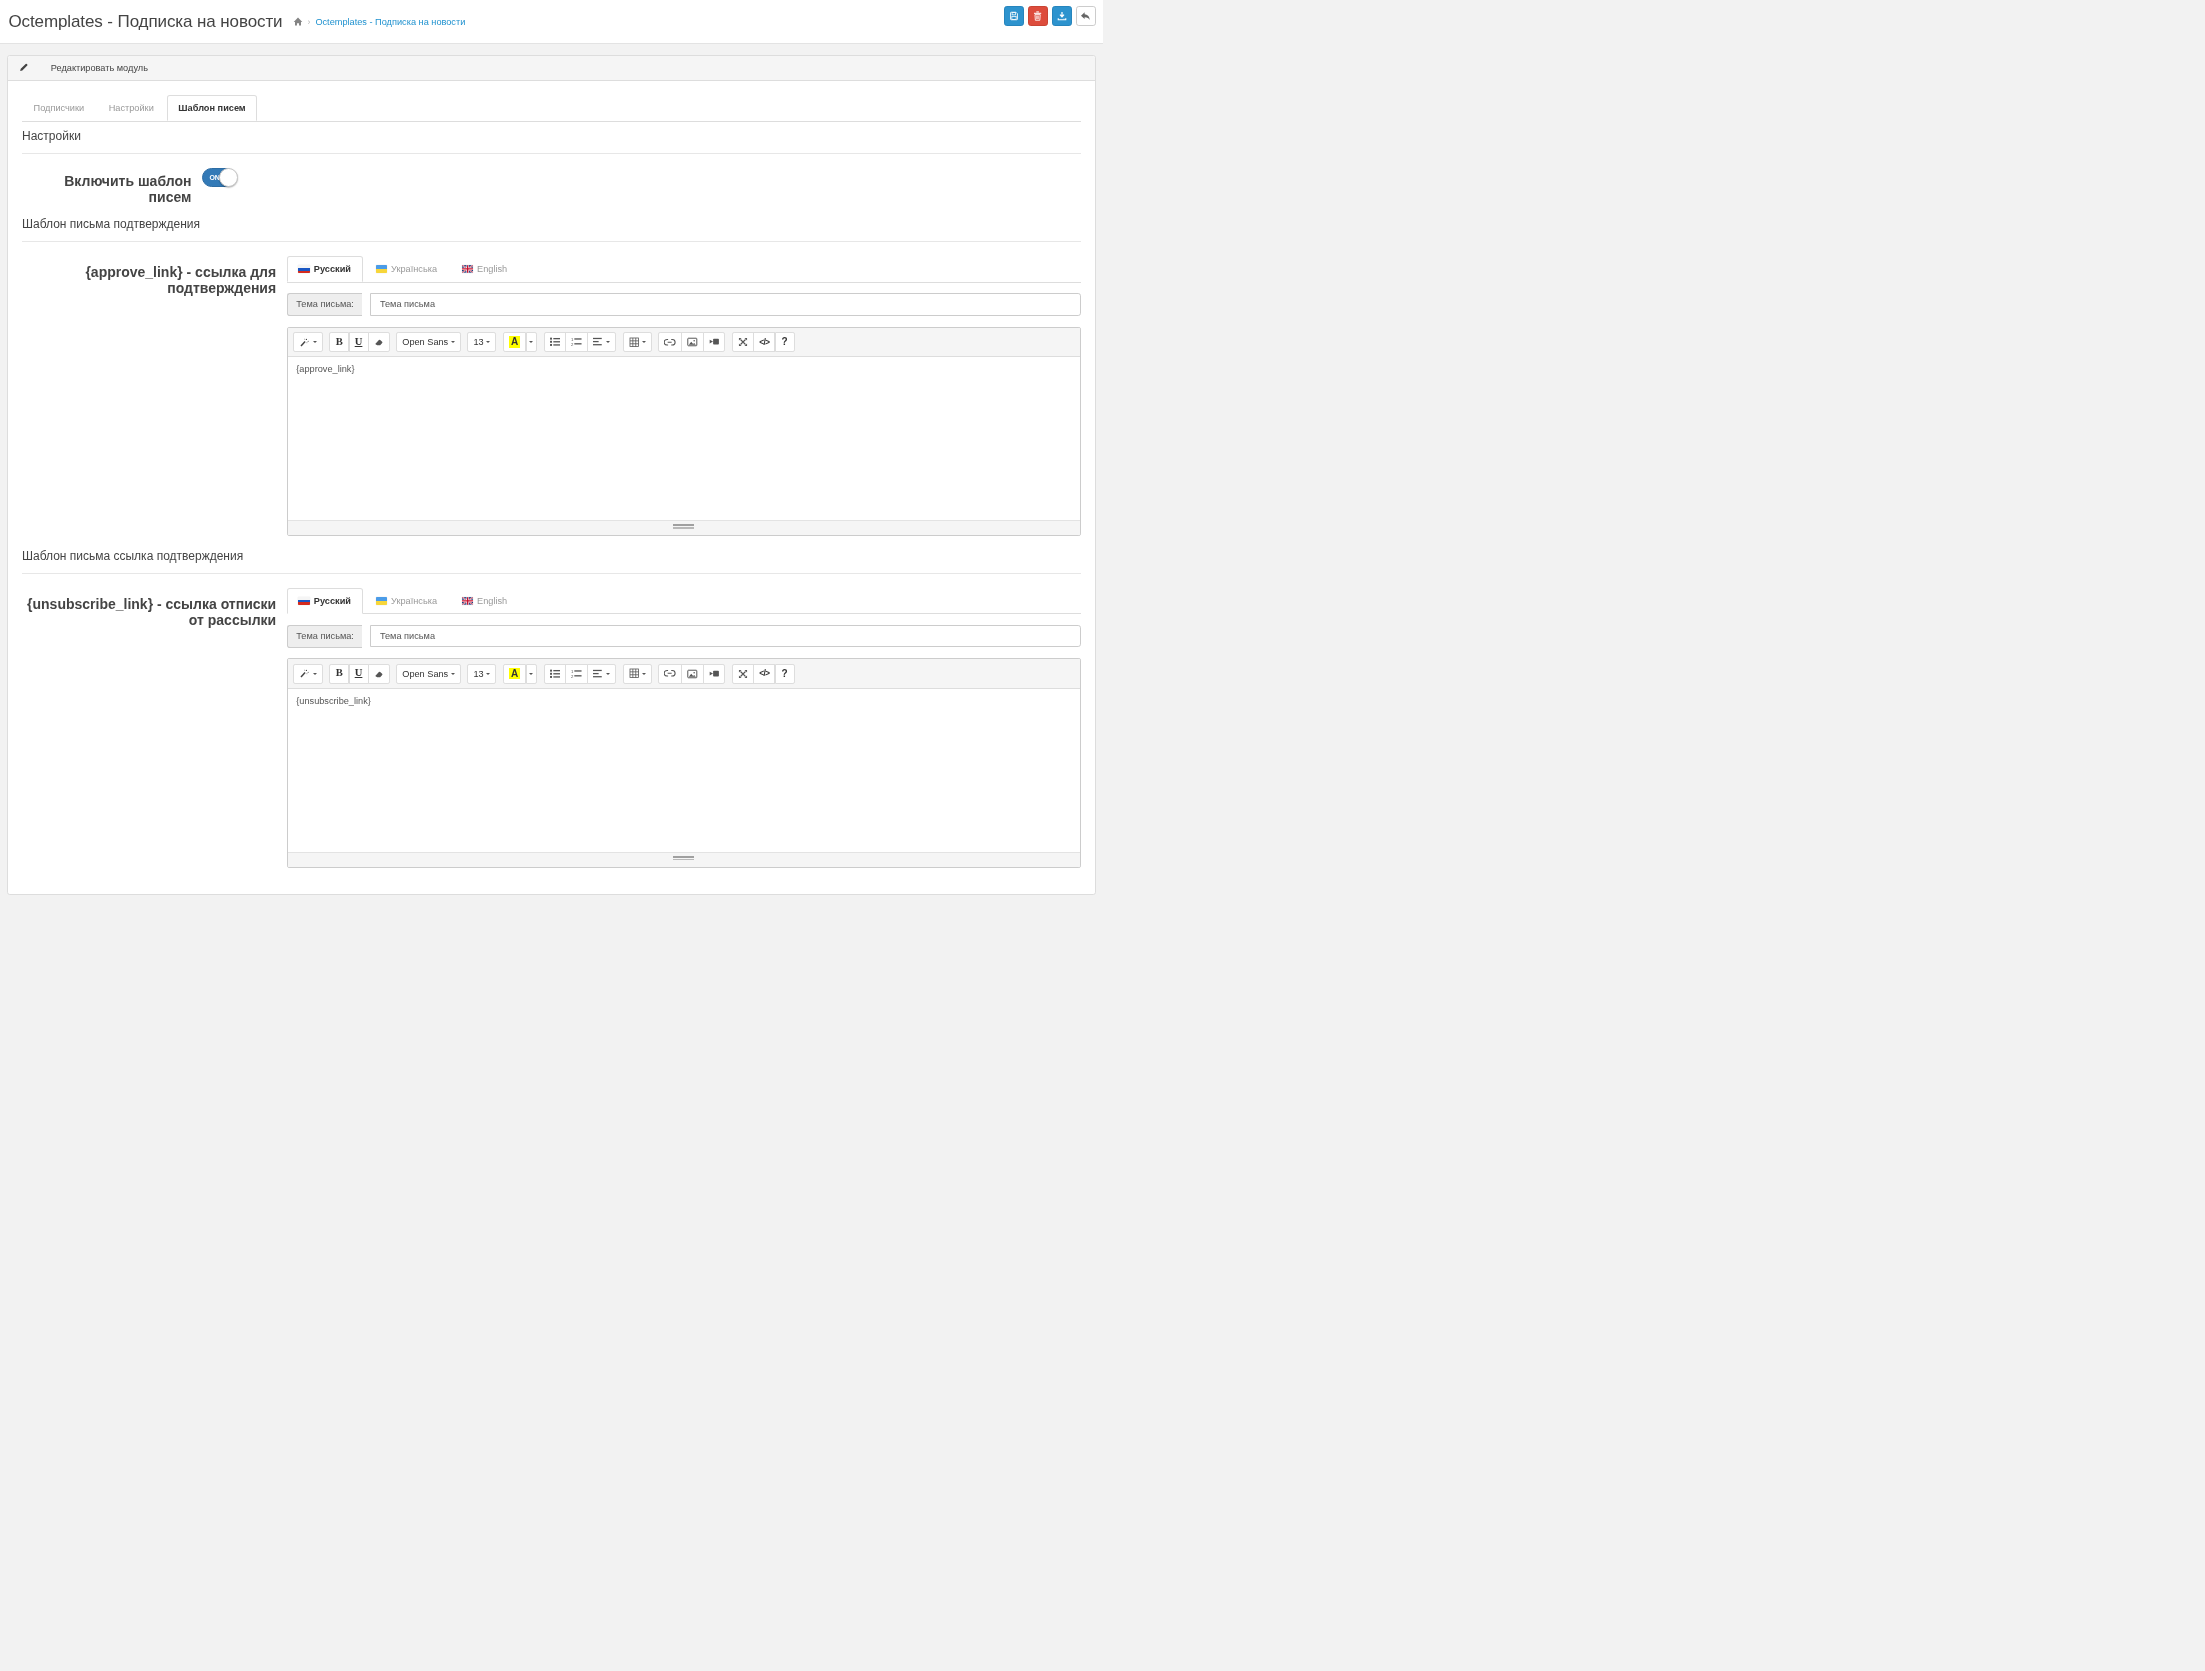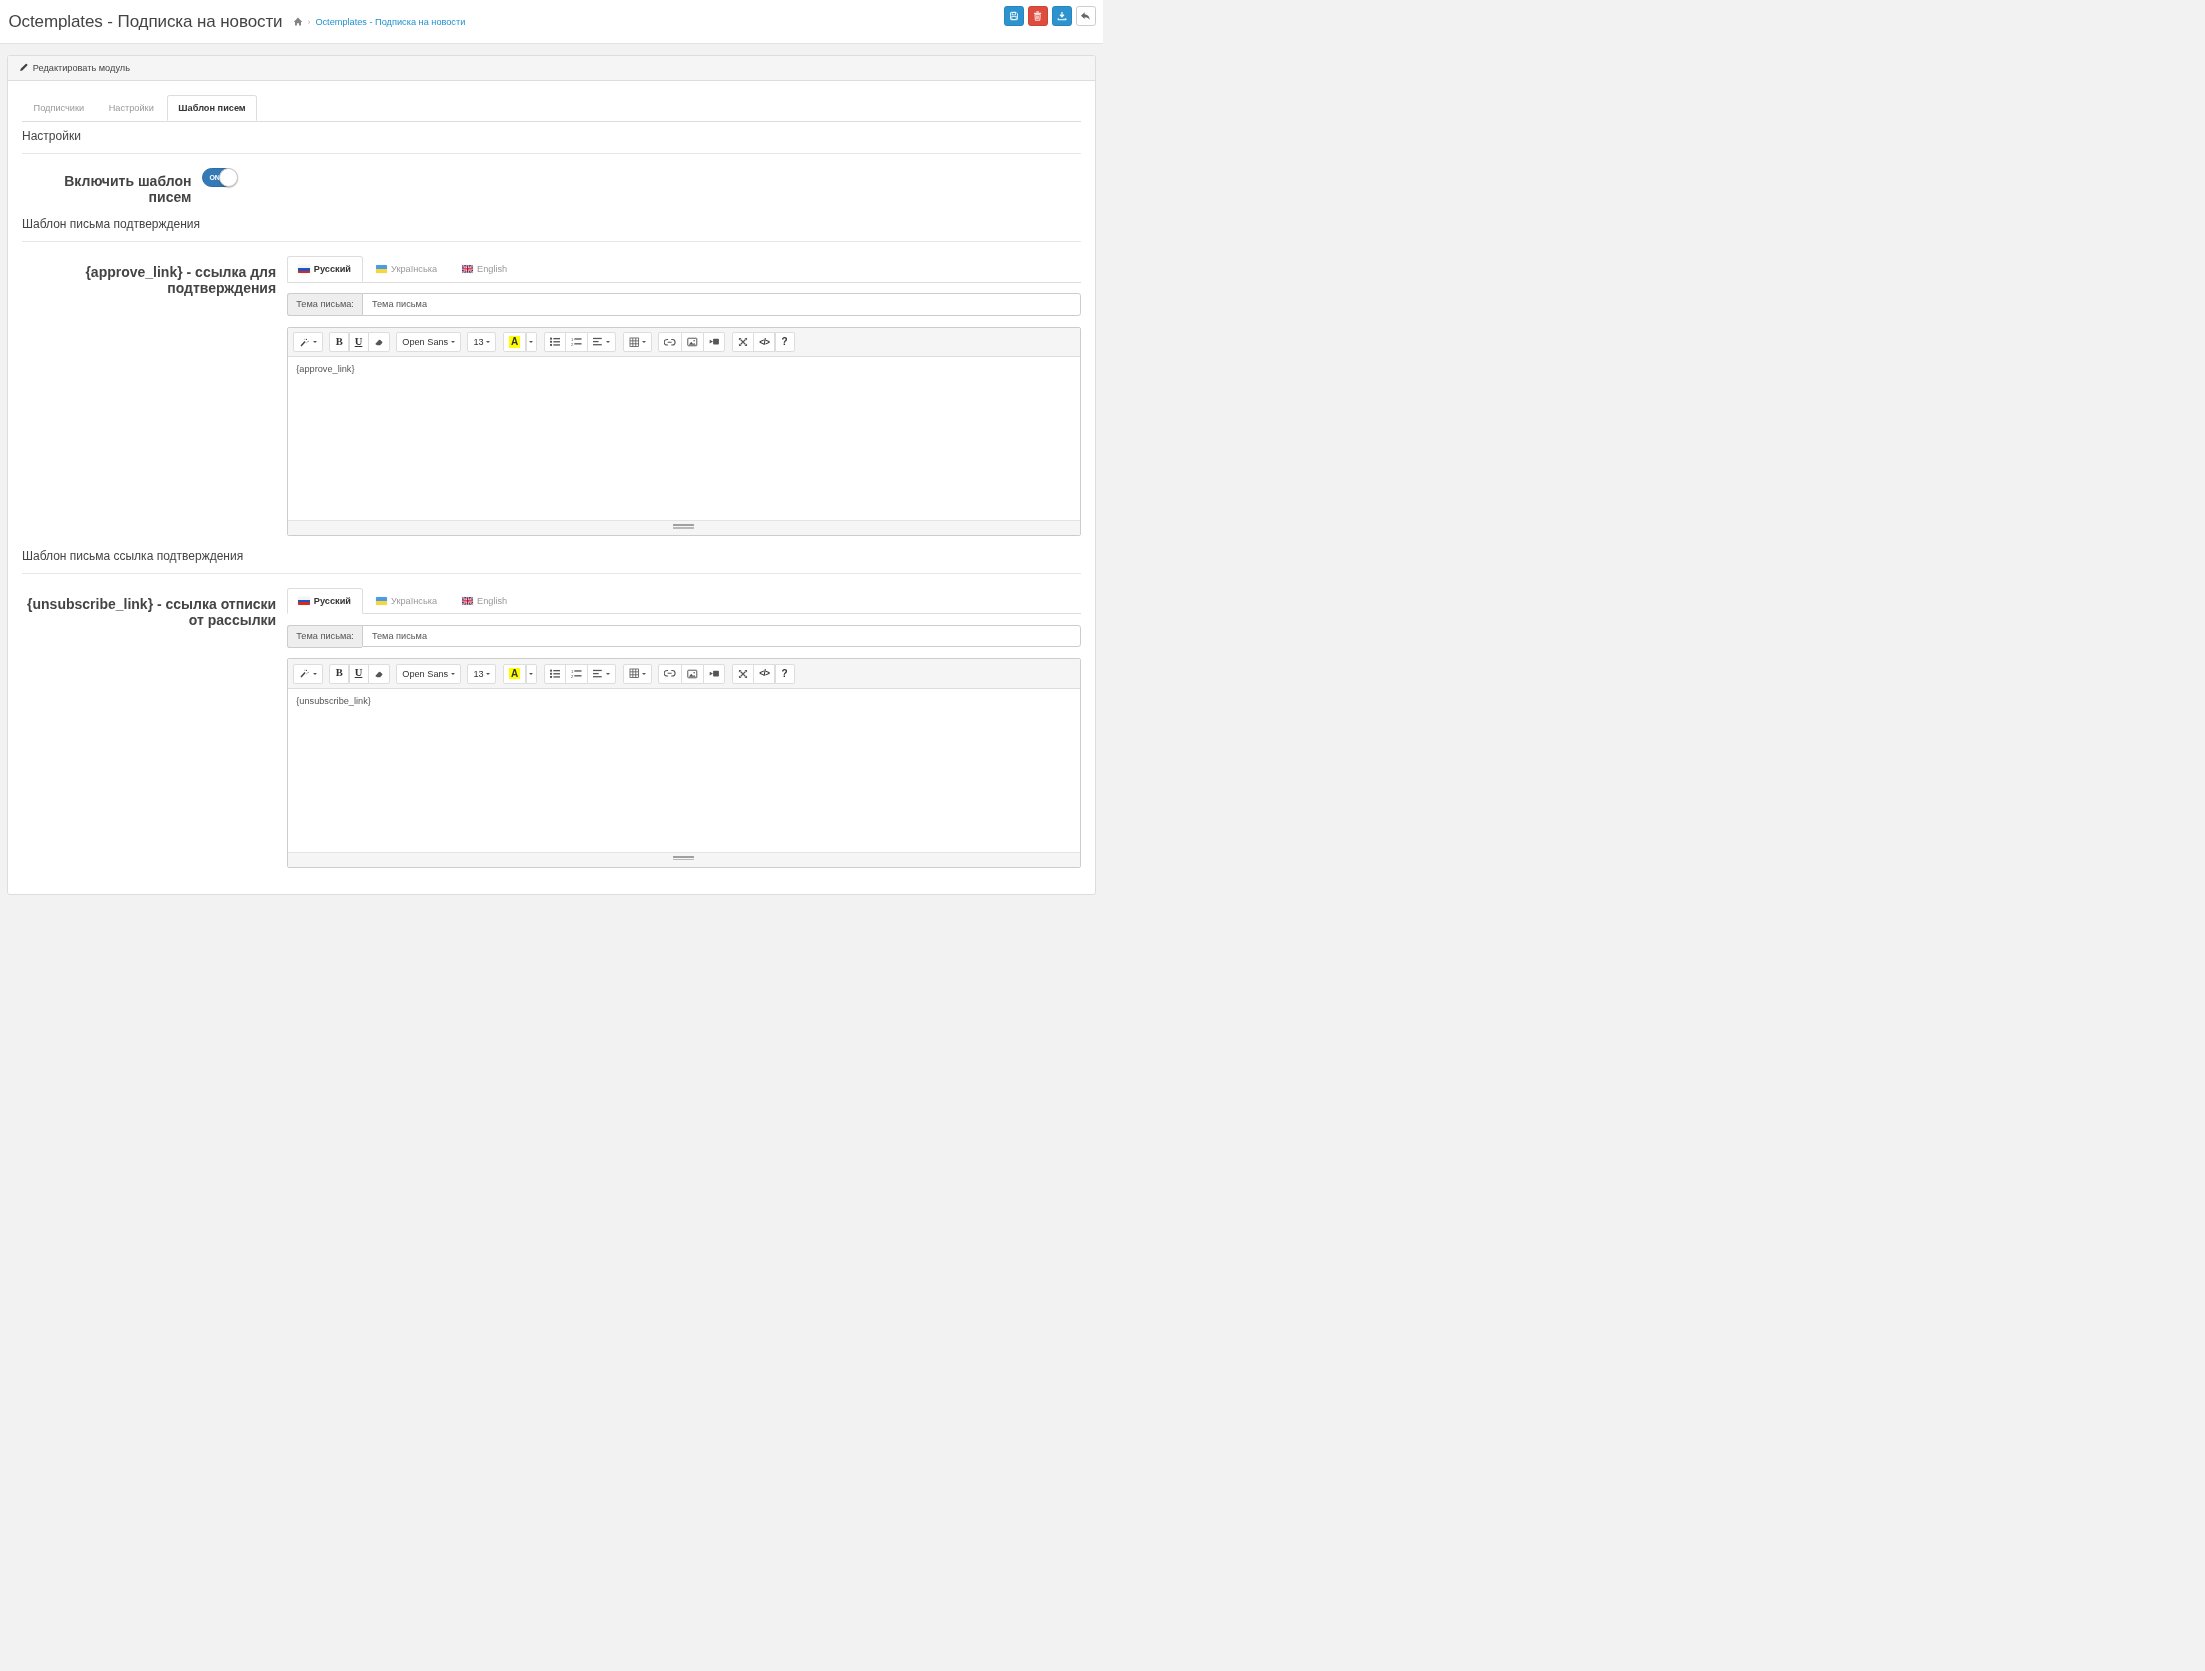--- a/index.html
+++ b/index.html
@@ -26,21 +26,21 @@
   }
   .hbtn svg{ display:block; }
   .hbtn.primary{ background:#2d93ce; border-color:#2685bd; }
   .hbtn.danger{ background:#dd4c3c; border-color:#c94434; }
   .hbtn.default{ background:#fff; border-color:#ccc; }
   
   .content{ padding:11.3px 7px 12.7px; }
   .panel{ background:#fff; border:0.7px solid #ddd; border-radius:2.8px; }
   .panel-heading{
     background:#f5f5f5; border-bottom:0.7px solid #ddd; border-radius:2.8px 2.8px 0 0;
-    padding:6.4px 10.6px; font-size:9.2px; color:#444; display:flex; align-items:center; gap:5px;
+    padding:6.4px 10.6px; font-size:9.2px; color:#444; display:flex; align-items:center; gap:23px;
   }
   .panel-body{ padding:14px; }
   
   ul.tabs{ list-style:none; margin:0 0 4px; padding:0; display:flex; border-bottom:0.7px solid #ddd; }
   ul.tabs li{
     padding:7px 10.6px; font-size:9.2px; color:#999; cursor:pointer;
     border:0.7px solid transparent; border-radius:2.8px 2.8px 0 0; margin:0 1.4px -0.7px 0;
     display:flex; align-items:center; background:transparent;
   }
   ul.tabs li.active{ background:#fff; border-color:#ddd; border-bottom-color:#fff; color:#333; font-weight:700; }
@@ -63,21 +63,21 @@
   .flabel.w2{ width:17%; padding-top:5px; }
   .fcontrol{ flex:1; min-width:0; }
   
   .toggle{ position:relative; width:34px; height:19px; background:#337ab7; border:0.7px solid #2e6da4; border-radius:10px; cursor:pointer; }
   .toggle-text{ position:absolute; left:6.4px; top:0; line-height:17.7px; color:#fff; font-size:7px; font-weight:700; }
   .toggle-knob{
     position:absolute; right:-2.8px; top:-0.7px; width:19px; height:19px; border-radius:50%;
     background:#fff; border:0.7px solid #c8c8c8; box-shadow:0 0.7px 1.4px rgba(0,0,0,.3);
   }
   
-  .subject-row{ display:flex; margin:10.6px 0; }
+  .subject-row{ display:flex; margin:10.6px 0;gap:8px; }
   .addon{
     background:#eee; border:0.7px solid #ccc; border-right:0; border-radius:2.8px 0 0 2.8px;
     padding:0 8.5px; font-size:9.2px; color:#555; line-height:21px; white-space:nowrap;
   }
   .subject-input{
     flex:1; border:0.7px solid #ccc; border-radius:0 2.8px 2.8px 0; height:22.6px;
     padding:0 8.5px; font-size:9.2px; color:#555; font-family:inherit; outline:none; background:#fff;
   }
   
   .editor{ border:0.7px solid #ccc; border-radius:2.1px; overflow:hidden; }

